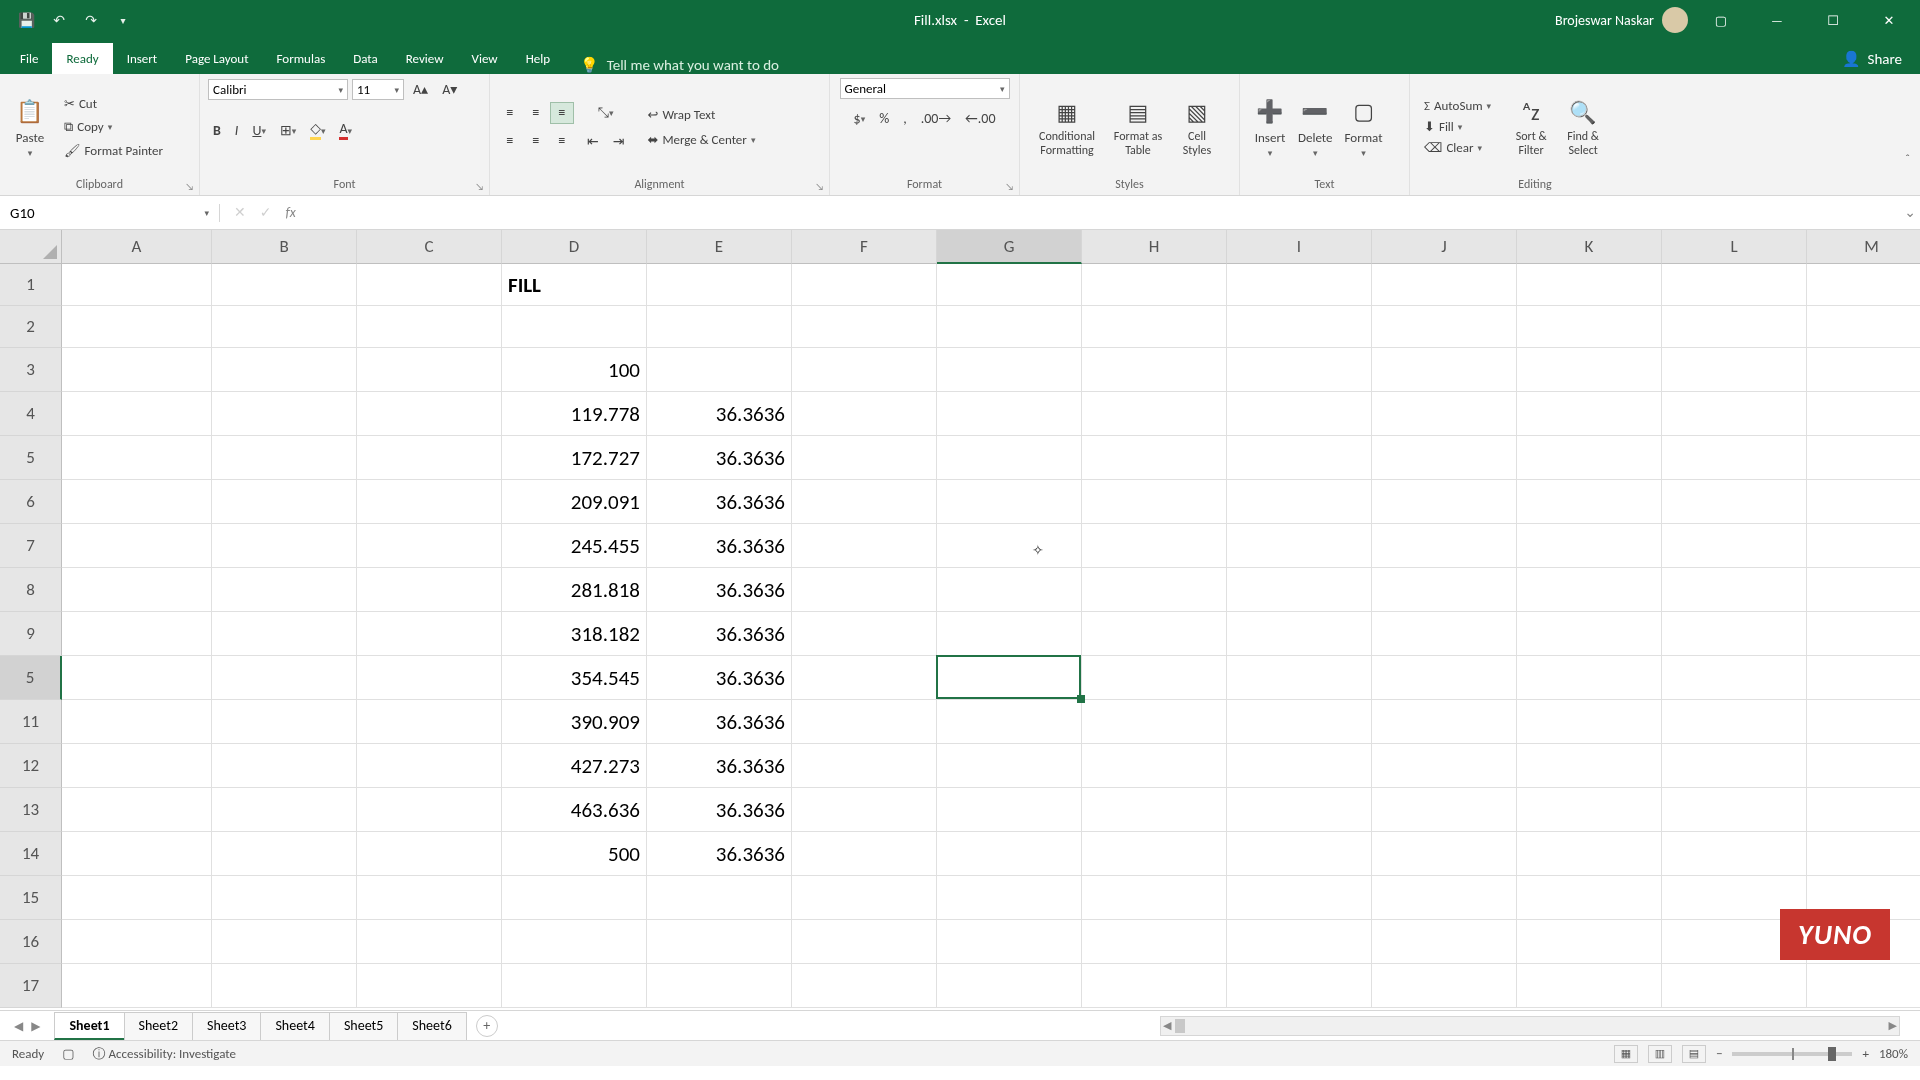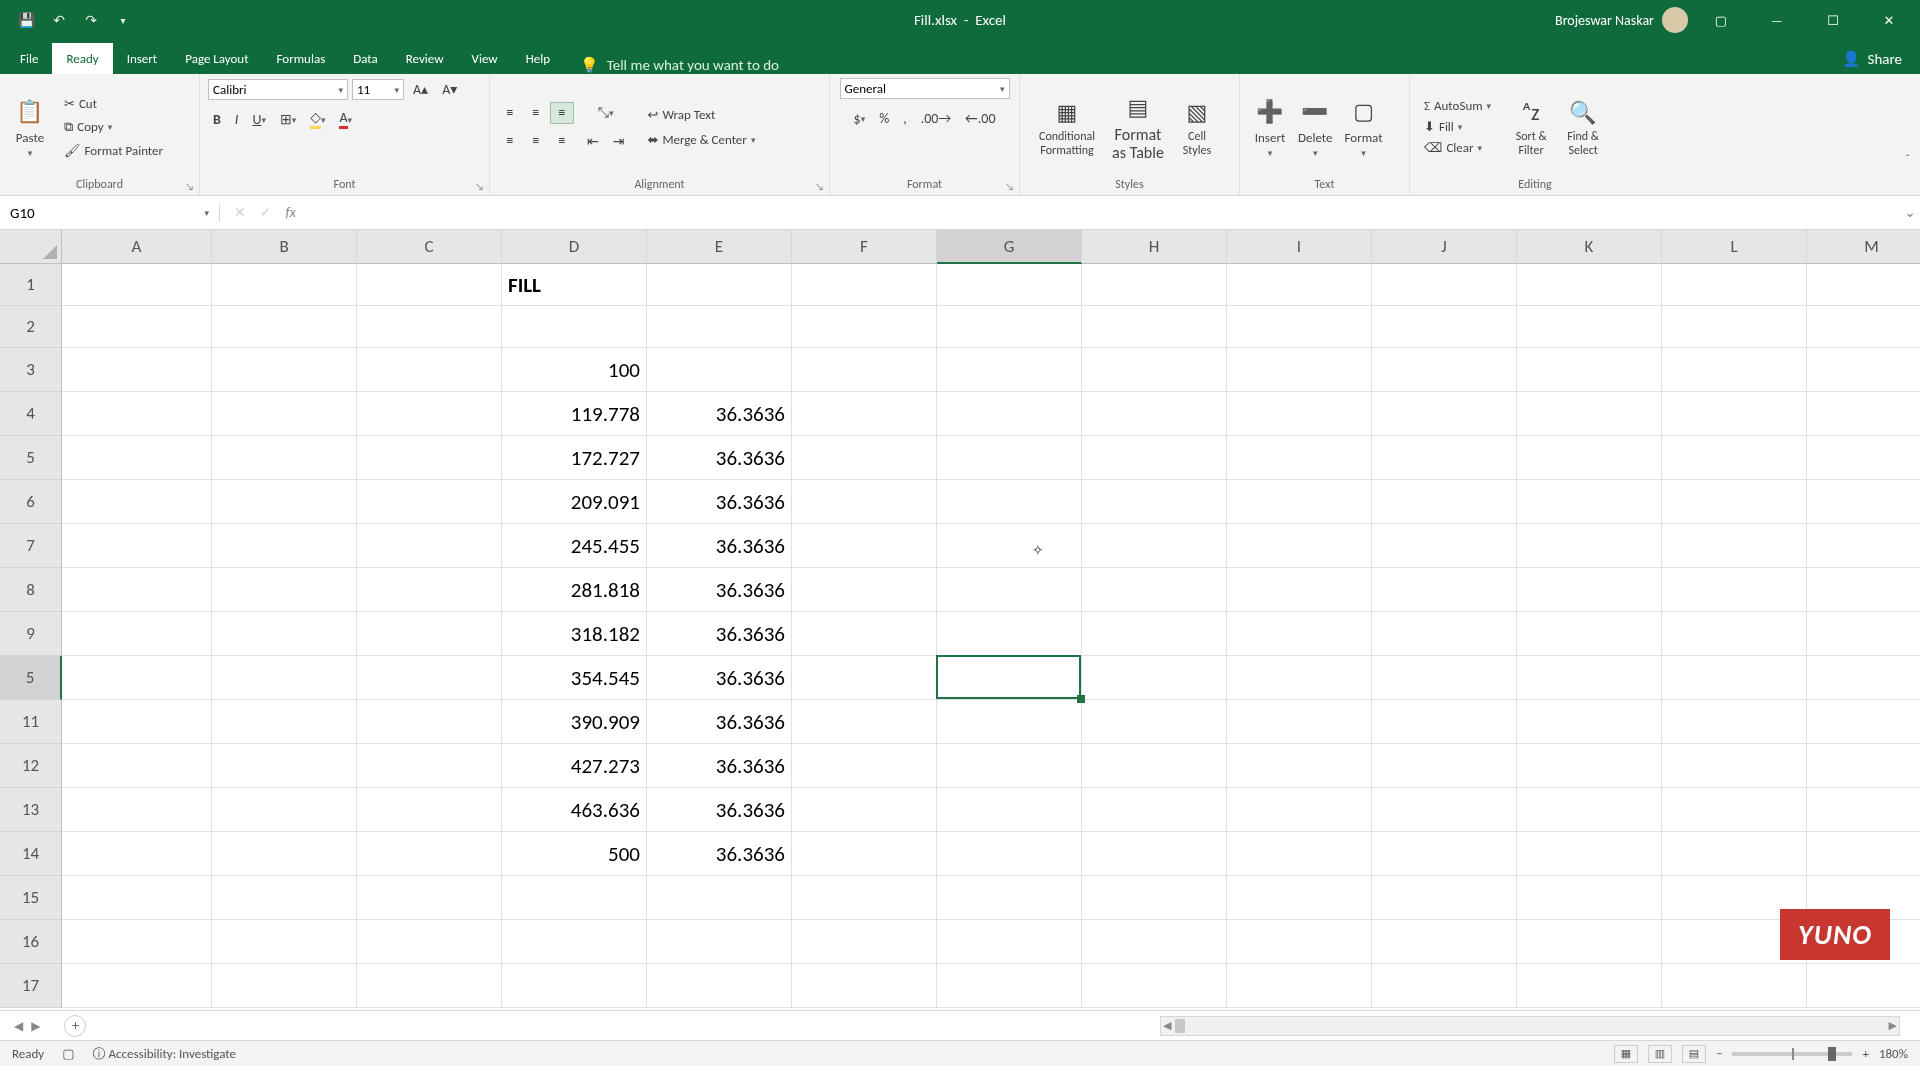--- a/index.html
+++ b/index.html
@@ -160,21 +160,21 @@
               <span>🖌</span>
               <span>Format Painter</span>
             </div>
       </div>
     </div>
     <div class="group-label">Clipboard</div>
     <div class="launcher">↘</div>
   </div>
 
   <div class="group" style="width:290px;">
-    <div class="group-body vstack" style="gap:5px; align-items:flex-start;">
+    <div class="group-body vstack" style="gap:16px; align-items:flex-start;">
       <div class="hstack">
         <div class="combo" style="width:140px;">
               <span>Calibri</span>
               <span class="dd">▾</span>
             </div>
         <div class="combo" style="width:52px;">
               <span>11</span>
               <span class="dd">▾</span>
             </div>
         <div class="toggle">A▴</div>
@@ -262,21 +262,21 @@
   </div>
 
   <div class="group" style="width:220px;">
     <div class="group-body">
       <div class="btn-lg" style="width:78px;">
             <div class="icon-lg">▦</div>
             <span style="text-align:center;font-size:12px;line-height:1.1;">Conditional Formatting</span>
           </div>
       <div class="btn-lg" style="width:64px;">
             <div class="icon-lg">▤</div>
-            <span style="text-align:center;font-size:16px;line-height:1.1;">Format as Table</span>
+            <span style="text-align:center;font-size:12px;line-height:1.1;">Format as Table</span>
           </div>
       <div class="btn-lg" style="width:54px;">
             <div class="icon-lg">▧</div>
             <span style="text-align:center;font-size:12px;line-height:1.1;">Cell Styles</span>
           </div>
     </div>
     <div class="group-label">Styles</div>
   </div>
 
   <div class="group" style="width:170px;">
@@ -653,20 +653,28 @@
   </div>
 
   <div class="watermark">YUNO</div>
 </div>
 
 <div class="sheettabs">
   <div class="nav">
     <span>◀</span>
     <span>▶</span>
   </div>
+  <div id="sheet-tabs-container" style="display:flex;">
+      <div class="sheettab active">Sheet1</div>
+      <div class="sheettab">Sheet2</div>
+      <div class="sheettab">Sheet3</div>
+      <div class="sheettab">Sheet4</div>
+      <div class="sheettab">Sheet5</div>
+      <div class="sheettab">Sheet6</div>
+    </div>
   <div class="addsheet">+</div>
   <div class="hscroll">
     <span style="position:absolute;left:2px;top:2px;font-size:11px;color:#888;">◀</span>
     <div class="thumb"></div>
     <span style="position:absolute;right:2px;top:2px;font-size:11px;color:#888;">▶</span>
   </div>
 </div>
 
 <div class="statusbar">
   <div class="left">

